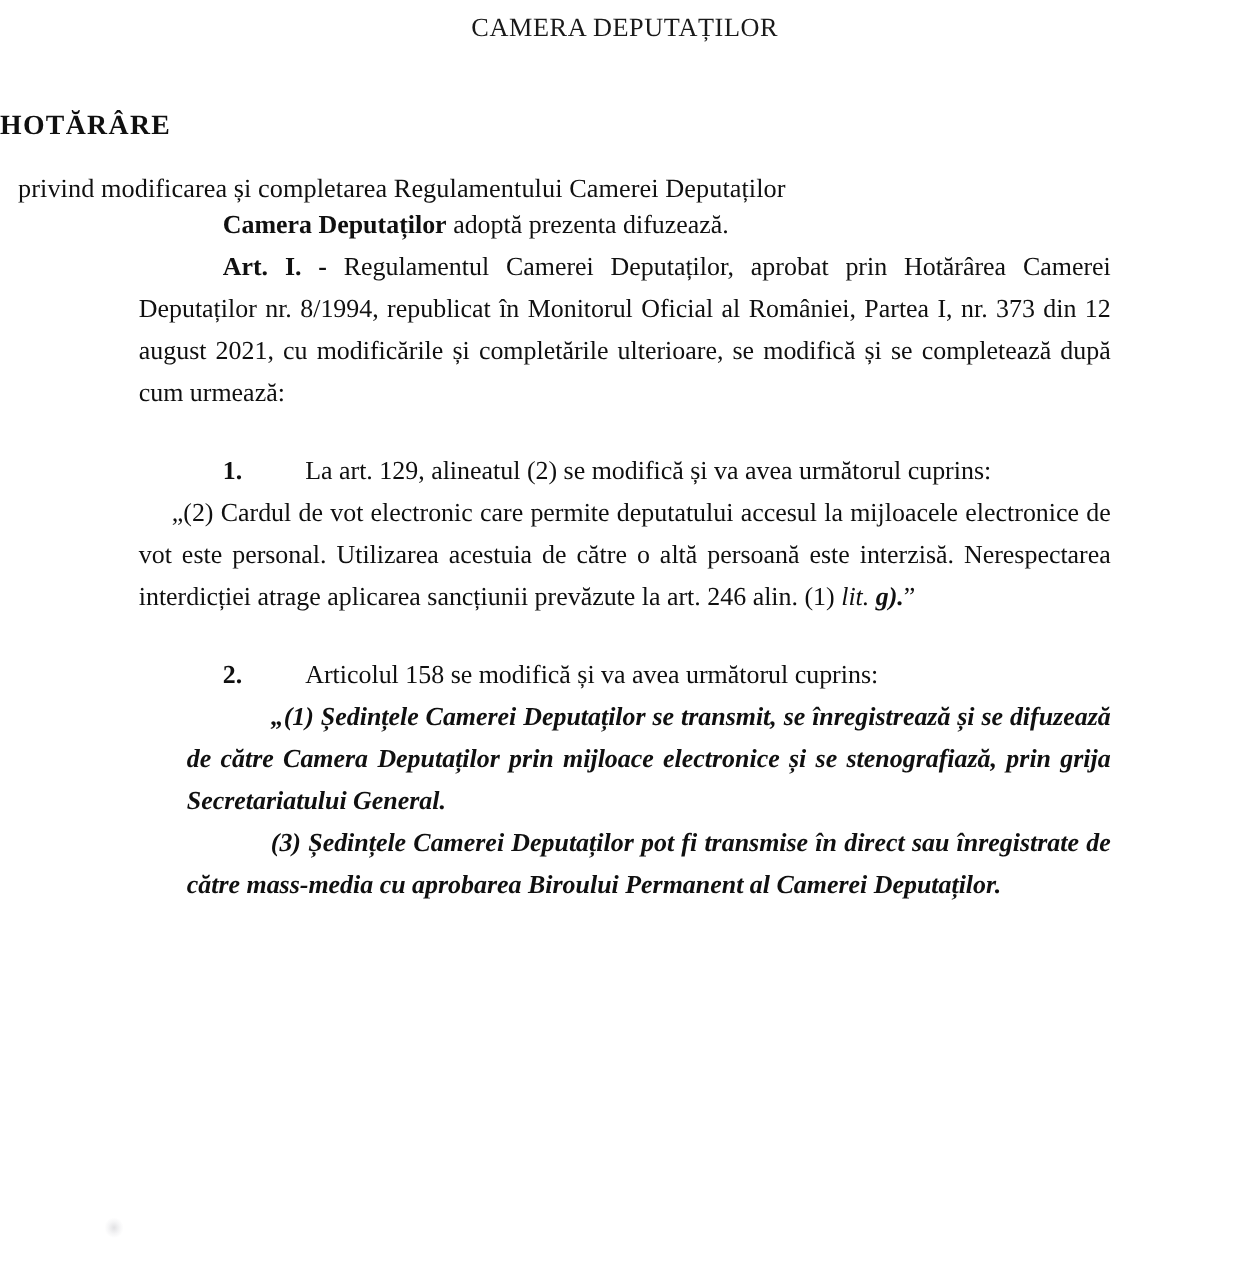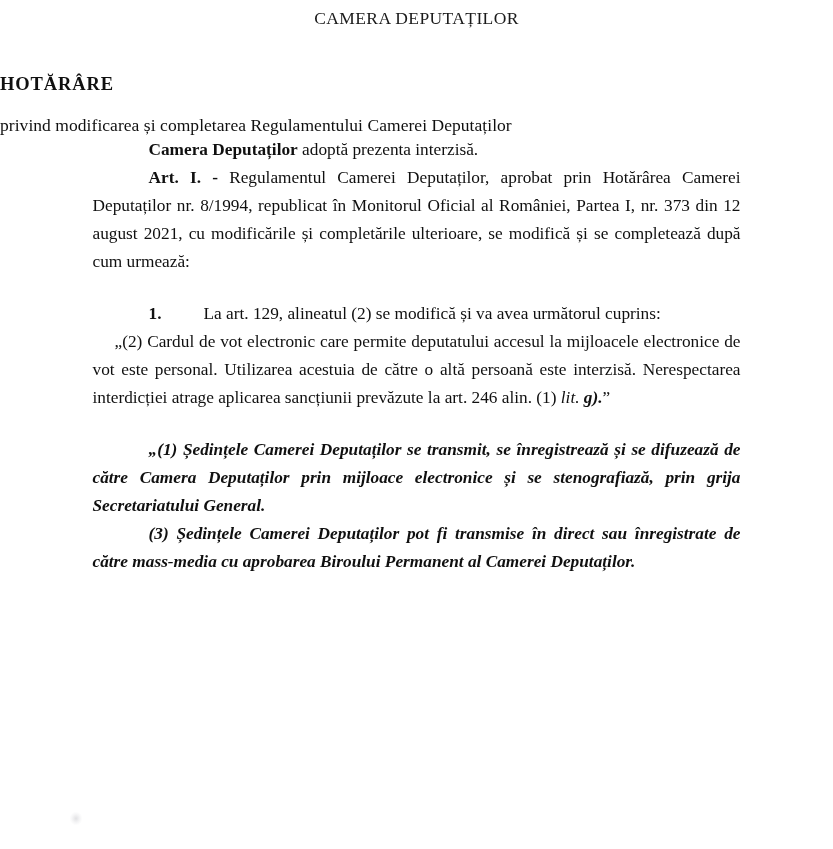--- a/index.html
+++ b/index.html
@@ -43,20 +43,21 @@
   }
   .doc-title {
     font-size: 18.5px;
     font-weight: bold;
     letter-spacing: 0.9px;
   }
   .doc-subtitle {
     font-size: 17.5px;
     margin-top: 20px;
     letter-spacing: 0.05px;
+    padding-left: 12px;
   }
 
   
   .content {
     margin: 0 auto;
     width: 648px;
     font-size: 17.3px;
     line-height: 1.62;
   }
 
@@ -97,21 +98,21 @@
   .bi {
     font-weight: bold;
     font-style: italic;
   }
   .b { font-weight: bold; }
   .i { font-style: italic; }
 
   .alin-block {
     margin-top: 0;
   }
-  .alin-block p { text-indent: 56px; }
+  .alin-block p { text-indent: 56px; margin-left: 32px; }
 
   .smudge {
     position: absolute;
     left: 70px;
     top: 812px;
     width: 12px;
     height: 13px;
     background: radial-gradient(ellipse at center, rgba(120,120,130,0.22) 0%, rgba(160,160,170,0.10) 45%, rgba(255,255,255,0) 75%);
     pointer-events: none;
   }
@@ -123,31 +124,32 @@
 
   <div class="doc-header">CAMERA DEPUTAȚILOR</div>
 
   <div class="title-block">
     <div class="doc-title">HOTĂRÂRE</div>
     <div class="doc-subtitle">privind modificarea și completarea Regulamentului Camerei Deputaților</div>
   </div>
 
   <div class="content">
 
-    <p class="just adopt-line"><span class="b">Camera Deputaților</span><span> adoptă prezenta interzisă.</span></p>
+    <p class="just adopt-line"><span class="b">Camera Deputaților</span><span> adoptă prezenta difuzează.</span></p>
 
     <p class="just para-art"><span class="b">Art. I. -</span><span> Regulamentul Camerei Deputaților, aprobat prin Hotărârea Camerei Deputaților nr. 8/1994, republicat în Monitorul Oficial al României, Partea I, nr. 373 din 12 august 2021, cu modificările și completările ulterioare, se modifică și se completează după cum urmează:</span></p>
 
     <div class="item-block">
       <p class="just item-head"><span class="item-num">1.</span><span class="item-gap"></span><span>La art. 129, alineatul (2) se modifică și va avea următorul cuprins:</span></p>
 
       <p class="just quote-body"><span>„</span><span>(2) Cardul de vot electronic care permite deputatului accesul la mijloacele electronice de vot este personal. Utilizarea acestuia de către o altă persoană este interzisă. Nerespectarea interdicției atrage aplicarea sancțiunii prevăzute la art. 246 alin. (1) </span><span class="i">lit. </span><span class="bi">g).</span><span>”</span></p>
     </div>
 
     <div class="item-block">
+      <p class="just item-head"><span class="item-num">2.</span><span class="item-gap"></span><span>Articolul 158 se modifică și va avea următorul cuprins:</span></p>
 
       <div class="alin-block">
 
         <p class="just bi"><span>„</span><span>(1) Ședințele Camerei Deputaților se transmit, se înregistrează și se difuzează de către Camera Deputaților prin mijloace electronice și se stenografiază, prin grija Secretariatului General.</span></p>
 
 
         <p class="just bi"><span>(3) Ședințele Camerei Deputaților pot fi transmise în direct sau înregistrate de către mass-media cu aprobarea Biroului Permanent al Camerei Deputaților.</span></p>
 
 
       </div>

